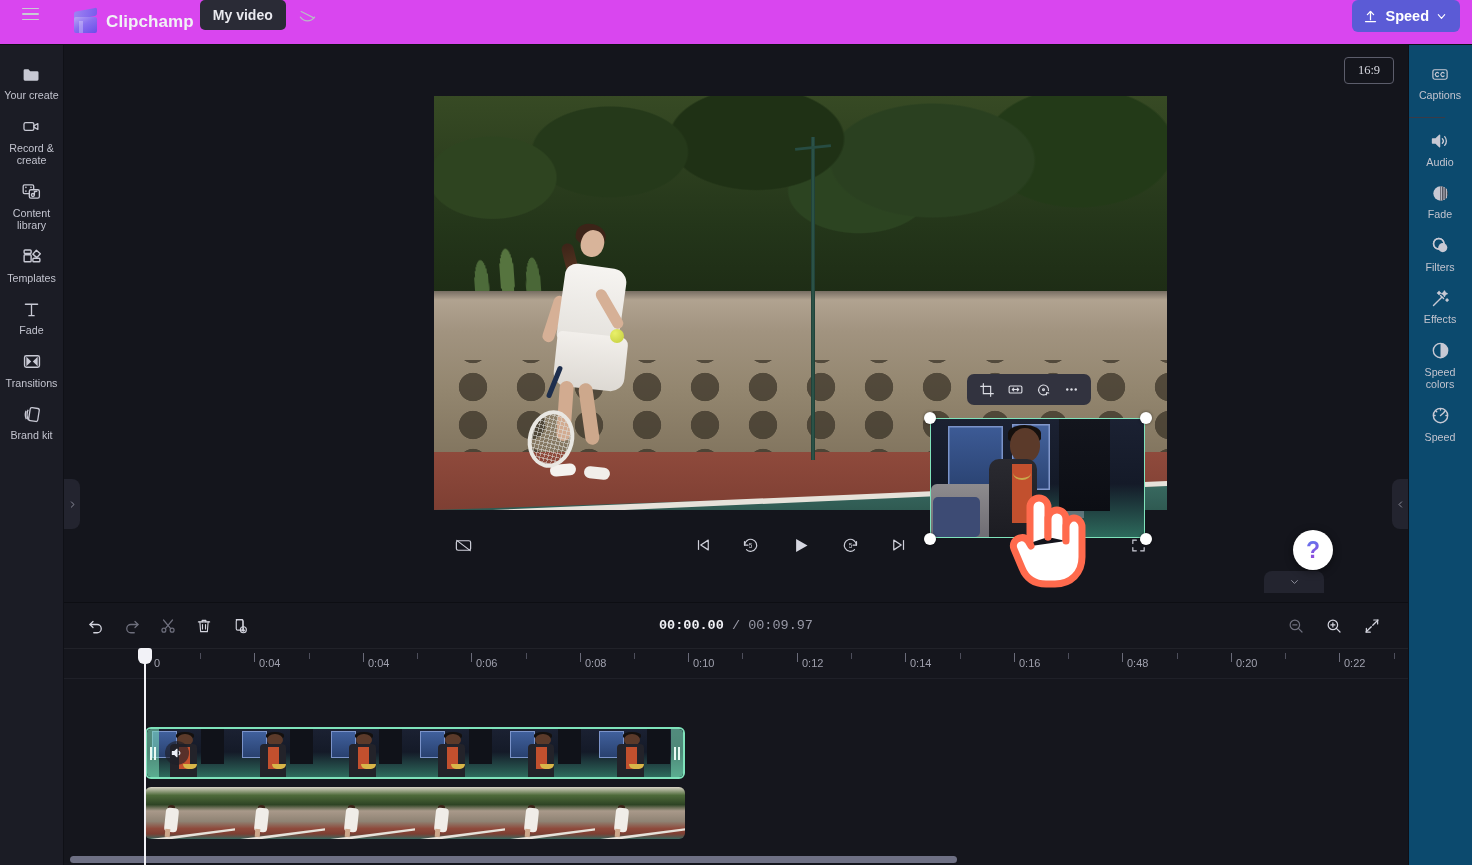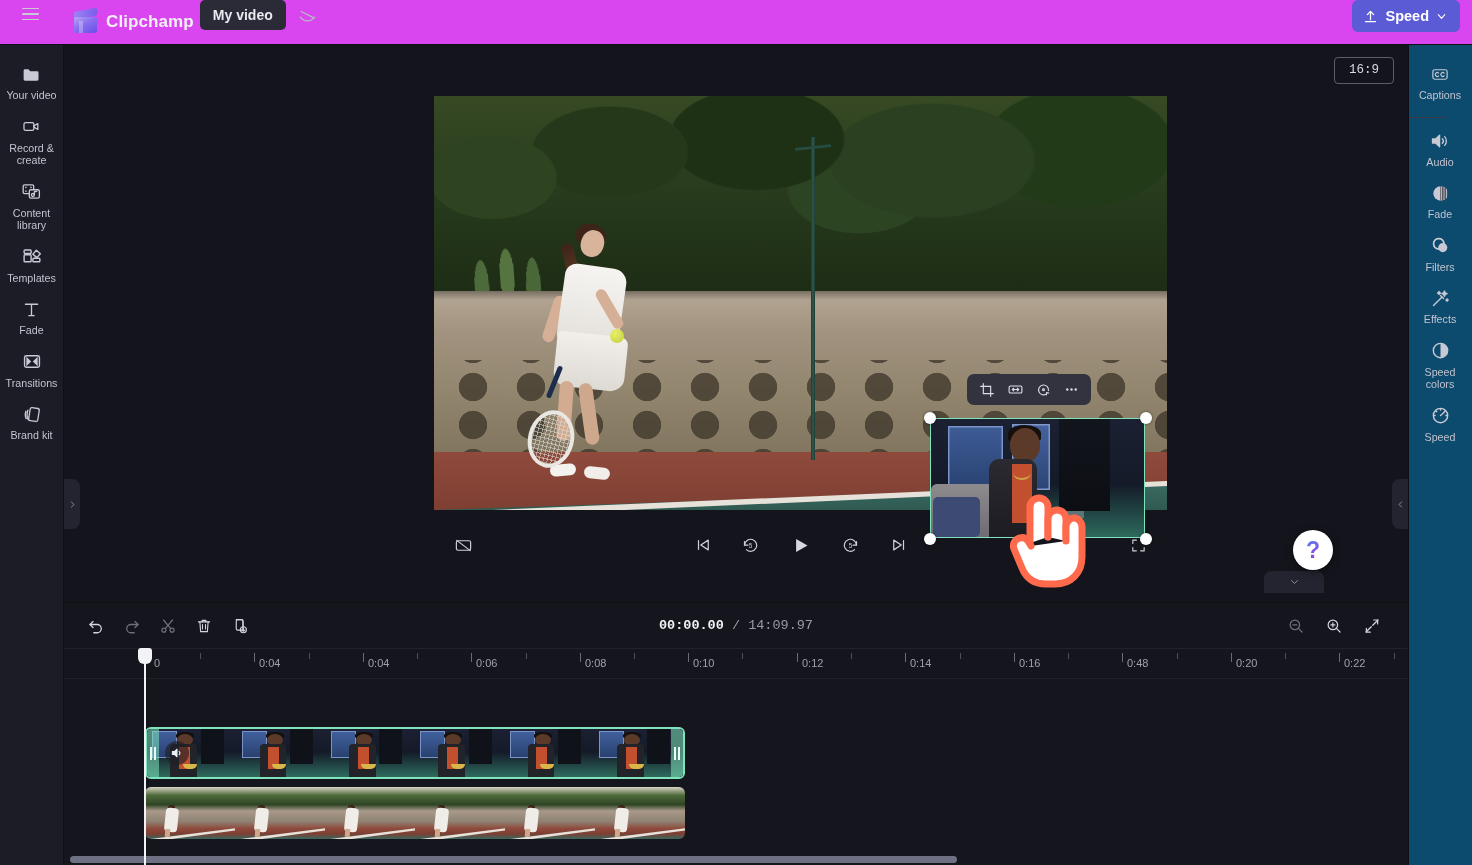--- a/index.html
+++ b/index.html
@@ -63,24 +63,24 @@
     align-items: center; gap: 4px; cursor: pointer; border-radius: 6px;
   }
   .rail-icon { height: 22px; display: flex; align-items: center; justify-content: center; color: #c8c9d4; }
   .rail-label { font-size: 10.7px; color: #c2c3ce; text-align: center; line-height: 12.5px; }
 
   
   .center { flex: 1; display: flex; flex-direction: column; min-width: 0; background: #14151c; position: relative; }
   .preview-wrap { flex: 0 0 557px; position: relative; display: flex; flex-direction: column; }
   .ratio-row { height: 50px; display: flex; align-items: center; justify-content: flex-end; padding-right: 14px; }
   .ratio-btn {
-    width: 60px; height: 27px; border: 1px solid #5c5d6b; border-radius: 4px;
+    width: 50px; height: 27px; border: 1px solid #5c5d6b; border-radius: 4px;
     display: flex; align-items: center; justify-content: center;
     font-size: 12.5px; color: #d8d9e1; cursor: pointer; background: transparent;
-    font-family: Liberation Mono, monospace;
+    font-family: Liberation Serif, serif;
   }
   .stage { flex: 1; position: relative; display: flex; align-items: flex-start; justify-content: center; }
 
   .video-canvas {
     position: absolute; left: 370px; top: 51px; width: 733px; height: 414px;
     overflow: hidden; background: #2b2a27;
   }
   
   .sky { position: absolute; inset: 0;
     background:
@@ -377,21 +377,21 @@
   <div class="body-row">
 
     <div class="left-rail">
 
       <div class="rail-item">
         <span class="rail-icon">
           <svg width="23" height="21" viewBox="0 0 24 24" fill="none" stroke="#c8c9d4" stroke-width="1.6" stroke-linejoin="round">
               <path d="M3 7.5a1.5 1.5 0 0 1 1.5-1.5h4l2 2.2h8A1.5 1.5 0 0 1 20 9.7v7.8a1.5 1.5 0 0 1-1.5 1.5h-14A1.5 1.5 0 0 1 3 17.5z" fill="#c8c9d4" stroke="none"></path>
             </svg>
         </span>
-        <span class="rail-label">Your video</span>
+        <span class="rail-label">Your create</span>
       </div>
 
       <div class="rail-item">
         <span class="rail-icon">
           <svg width="23" height="19" viewBox="0 0 24 24" fill="none" stroke="#c8c9d4" stroke-width="1.6" stroke-linejoin="round">
               <rect x="2.5" y="7" width="12.5" height="10" rx="2.2"></rect>
               <path d="M15 11.2l5-2.9v7.4l-5-2.9z"></path>
             </svg>
         </span>
         <span class="rail-label">Record &amp; create</span>
@@ -652,21 +652,21 @@
                 <path d="M7 3.5h7a2 2 0 0 1 2 2v9"></path>
                  <rect x="7" y="3.5" width="9" height="14" rx="2"></rect>
                 <circle cx="16.5" cy="17" r="4"></circle>
                  <path d="M16.5 15v4M14.8 17.4l1.7 1.6 1.7-1.6"></path>
               </svg>
           </div>
 
           <div class="tl-time">
             <span class="cur">00:00.00</span>
             <span class="tot">/</span>
-            <span class="tot">14:09.97</span>
+            <span class="tot">00:09.97</span>
           </div>
 
           <div class="tl-right">
             <div class="tl-btn dim">
               <svg width="18" height="18" viewBox="0 0 24 24" fill="none" stroke="#6e6f7d" stroke-width="1.6" stroke-linecap="round">
                   <circle cx="10.5" cy="10.5" r="6.3"></circle>
                   <path d="M15.2 15.2L20 20"></path>
                   <path d="M7.8 10.5h5.4"></path>
                 </svg>
             </div>

